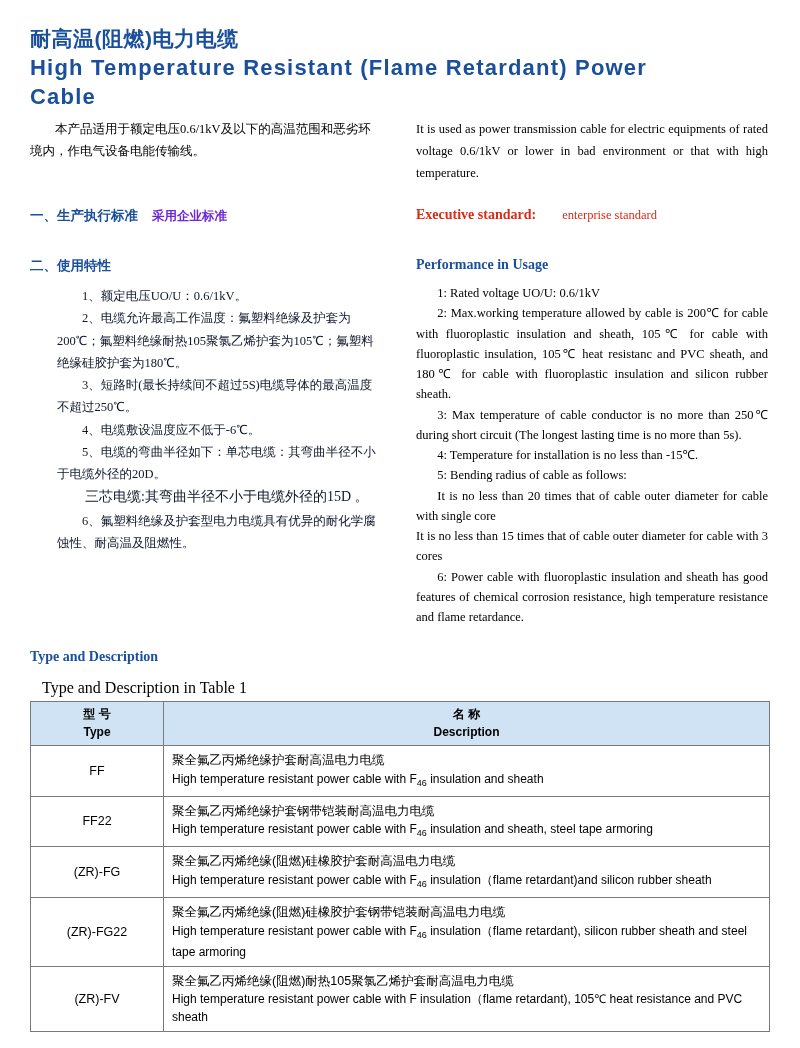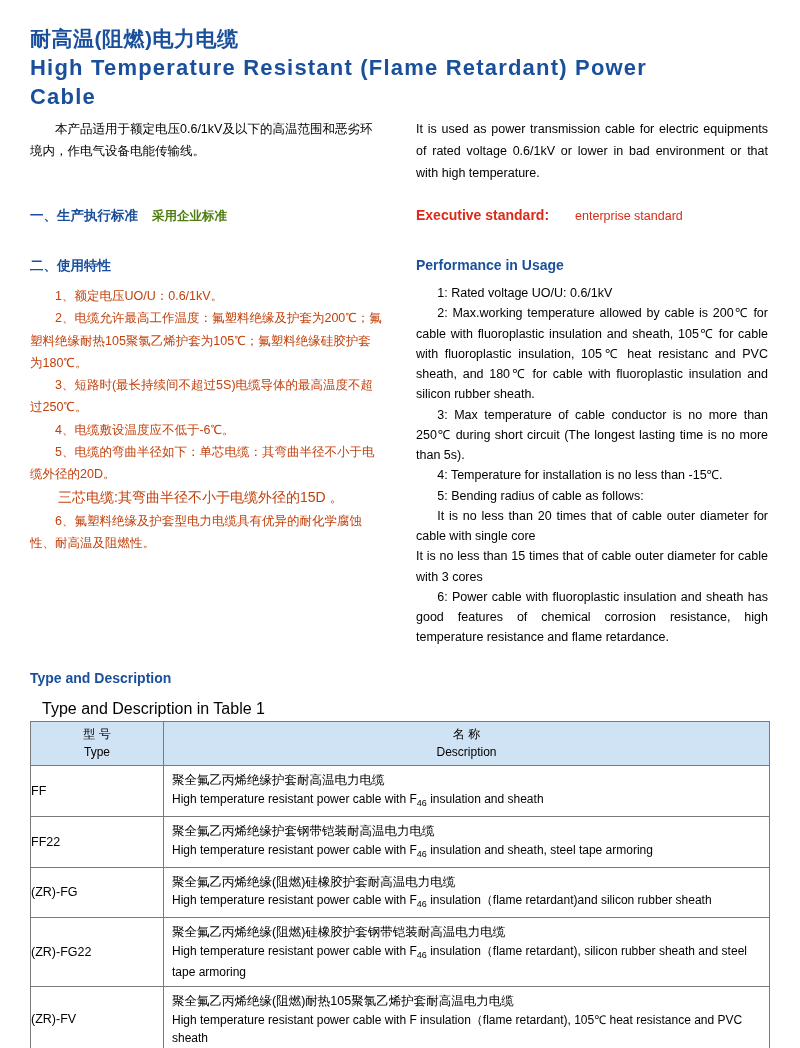--- a/index.html
+++ b/index.html
@@ -37,20 +37,21 @@
     line-height: 1.3;
     margin: 0 0 8px 0;
     max-width: 640px;
   }
   .cols {
     display: flex;
     gap: 34px;
   }
   .col {
     width: 350px;
+    font-family: Liberation Serif, serif;
   }
   .col-left { width: 352px; }
   .col-right { width: 352px; }
   p {
     margin: 0;
   }
   .intro-cn {
     font-size: 12.5px;
     line-height: 1.75;
     text-indent: 2em;
@@ -68,35 +69,36 @@
     color: #1a4f9c;
     margin: 22px 0 10px 0;
   }
   .sec-head-en {
     font-size: 14px;
     font-weight: bold;
     color: #1a4f9c;
     margin: 22px 0 10px 0;
   }
   .red-note {
-    color: #4d7c0f;
+    color: #6d28d9;
     font-weight: bold;
     font-size: 12.5px;
     margin-left: 14px;
   }
   .red-note-en {
     color: #d92b18;
     font-weight: normal;
     font-size: 12.5px;
     margin-left: 26px;
   }
   .body-cn {
     font-size: 12.5px;
     line-height: 1.78;
-    color: #c2410c;
+    color: #0f172a;
+    margin-left: 27px;
   }
   .body-cn .ln {
     text-indent: 2em;
   }
   .body-en {
     font-size: 12.5px;
     line-height: 1.62;
     color: #000;
     text-align: justify;
   }
@@ -128,29 +130,30 @@
     margin: 0 auto;
     table-layout: fixed;
   }
   table.spec th, table.spec td {
     border: 1px solid #7a7a7a;
     vertical-align: middle;
   }
   table.spec thead th {
     background: #cfe3f5;
     font-size: 12px;
-    font-weight: normal;
+    font-weight: bold;
     padding: 4px 2px;
     text-align: center;
     line-height: 1.45;
   }
   .th-cn { display: block; }
   .th-en { display: block; }
   td.type-cell {
     width: 128px;
+    text-align: center;
     font-size: 12.5px;
     padding: 6px 0;
   }
   td.desc-cell {
     padding: 5px 8px;
     font-size: 12px;
     line-height: 1.5;
   }
   .desc-cn {
     display: block;

